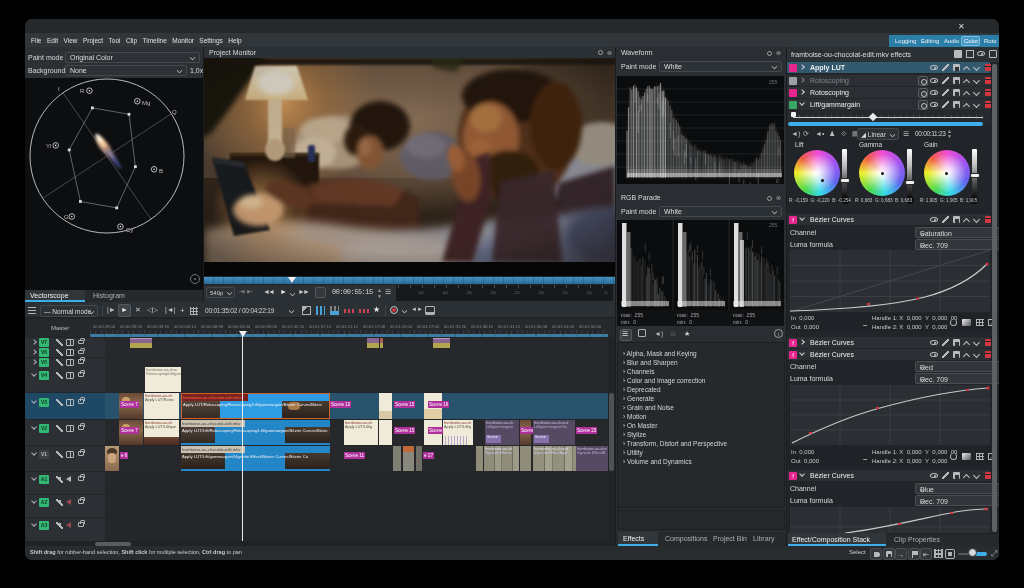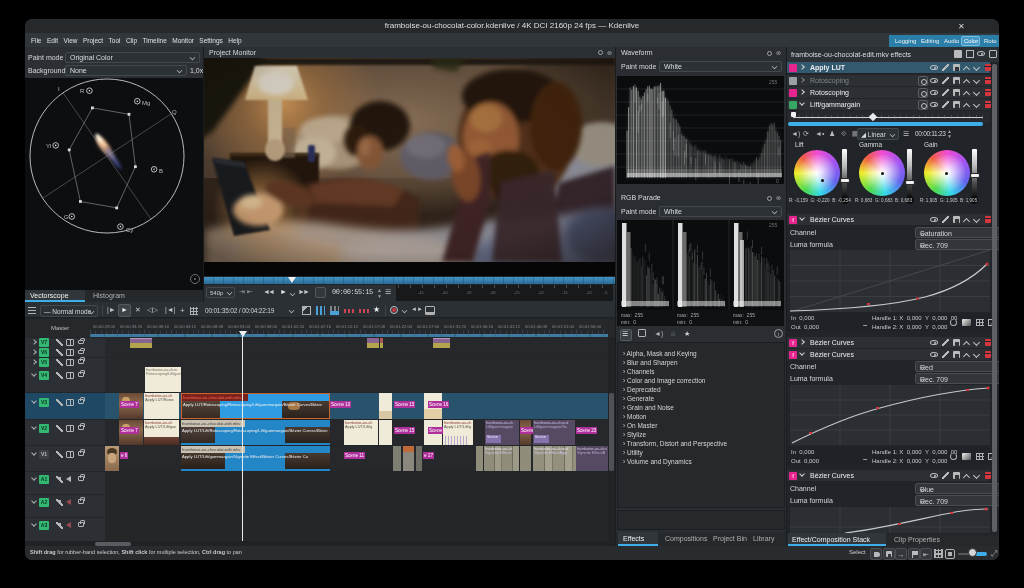--- a/index.html
+++ b/index.html
@@ -53,21 +53,20 @@
 .mgl{position:absolute;background:#b0309b;color:#fff;font-size:4.6px;line-height:7px;padding:0 1px;white-space:nowrap;height:7px;}
 .cream{background:#f0ead8;}
 .thumbw{background:linear-gradient(#6b4a35,#8a6a4e 40%,#54392a);}
 .purp{background:#554a62;}
 </style>
 </head>
 <body>
 <div id="win">
 
 <div class="a" style="left:0;top:0;width:974px;height:14px;background:#26292b;"></div>
-<div class="a" style="left:0;top:2px;width:974px;height:11px;text-align:center;font-size:8px;color:#dedfe0;">framboise-ou-chocolat-color.kdenlive / 4K DCI 2160p 24 fps — Kdenlive</div>
 <div class="a" style="left:933px;top:3px;font-size:8px;color:#d5d6d7;">✕</div>
 
 <div class="a" style="left:0;top:14px;width:974px;height:14px;background:#31363b;"></div>
 <div class="a" style="left:6px;top:17.5px;font-size:6.5px;color:#dfe1e2;">File&nbsp;&nbsp;&nbsp;Edit&nbsp;&nbsp;&nbsp;View&nbsp;&nbsp;&nbsp;Project&nbsp;&nbsp;&nbsp;Tool&nbsp;&nbsp;&nbsp;Clip&nbsp;&nbsp;&nbsp;Timeline&nbsp;&nbsp;&nbsp;Monitor&nbsp;&nbsp;&nbsp;Settings&nbsp;&nbsp;&nbsp;Help</div>
 <div class="a" style="left:864px;top:16px;width:110px;height:12px;background:#2b7ea8;"></div>
 <div class="a" style="left:936px;top:17px;width:19px;height:10px;background:#4597c4;border:1px solid #7cbcdc;border-radius:2px;"></div>
 <div class="a" style="left:870px;top:18.5px;font-size:6px;color:#f0f4f6;">Logging</div>
 <div class="a" style="left:896px;top:18.5px;font-size:6px;color:#f0f4f6;">Editing</div>
 <div class="a" style="left:919px;top:18.5px;font-size:6px;color:#f0f4f6;">Audio</div>
 <div class="a" style="left:939px;top:18.5px;font-size:6px;color:#ffffff;">Color</div>

